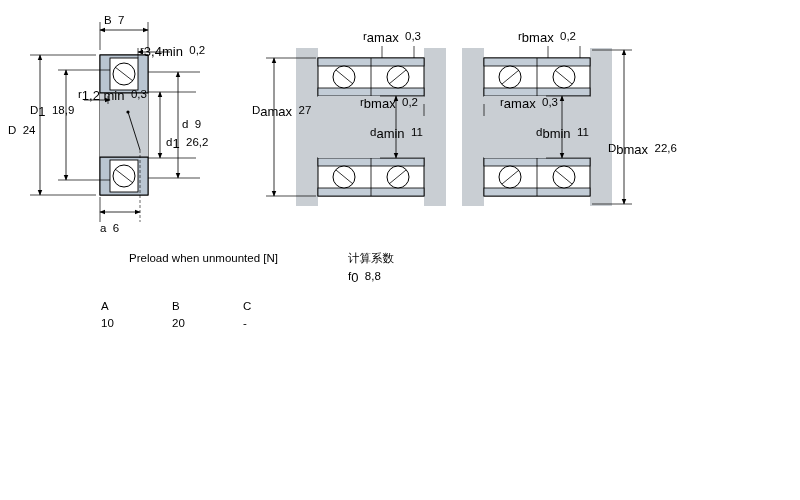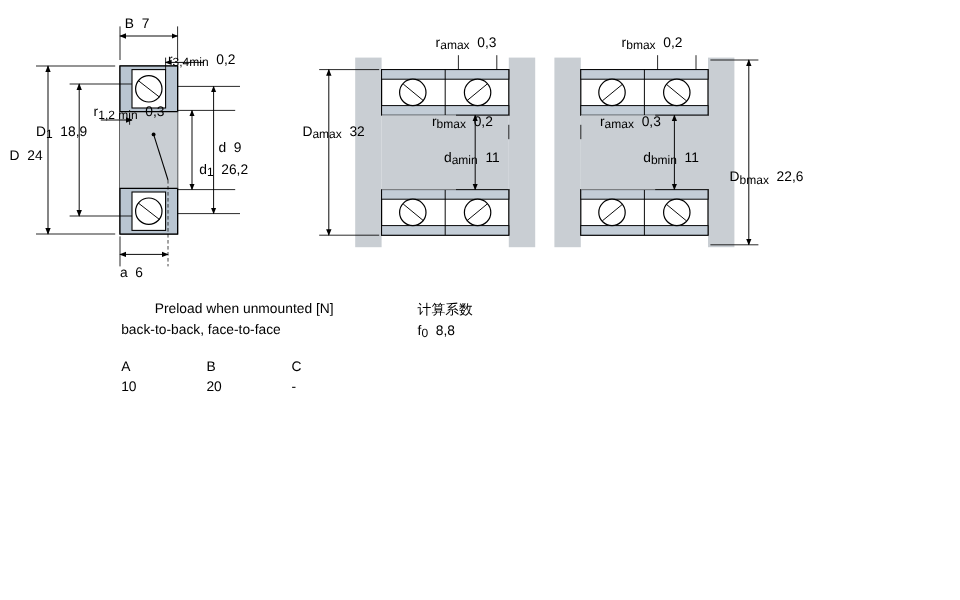--- a/index.html
+++ b/index.html
@@ -28,21 +28,21 @@
     height: 500px;
   }
   .lbl {
     position: absolute;
     font-size: 11.5px;
     line-height: 13px;
     white-space: nowrap;
     color: #000;
   }
   .lbl .sub {
-    font-size: 10px;
+    font-size: 13px;
     vertical-align: -2px;
   }
   .tbl {
     position: absolute;
     font-size: 11.5px;
   }
   .cjk {
     font-family: "DejaVu Sans", sans-serif;
   }
 </style>
@@ -204,34 +204,33 @@
   <div class="lbl" style="left:182px; top:118px;"><span>d</span>&nbsp;&nbsp;<span>9</span></div>
 
   <div class="lbl" style="left:166px; top:136px;"><span>d</span><span class="sub">1</span>&nbsp;&nbsp;<span>26,2</span></div>
 
   <div class="lbl" style="left:100px; top:222px;"><span>a</span>&nbsp;&nbsp;<span>6</span></div>
 
   <div class="lbl" style="left:363px; top:30px;"><span>r</span><span class="sub">amax</span>&nbsp;&nbsp;<span>0,3</span></div>
 
   <div class="lbl" style="left:518px; top:30px;"><span>r</span><span class="sub">bmax</span>&nbsp;&nbsp;<span>0,2</span></div>
 
-  <div class="lbl" style="left:252px; top:104px;"><span>D</span><span class="sub">amax</span>&nbsp;&nbsp;<span>32</span></div>
+  <div class="lbl" style="left:252px; top:104px;"><span>D</span><span class="sub">amax</span>&nbsp;&nbsp;<span>27</span></div>
 
   <div class="lbl" style="left:360px; top:96px;"><span>r</span><span class="sub">bmax</span>&nbsp;&nbsp;<span>0,2</span></div>
 
   <div class="lbl" style="left:370px; top:126px;"><span>d</span><span class="sub">amin</span>&nbsp;&nbsp;<span>11</span></div>
 
   <div class="lbl" style="left:500px; top:96px;"><span>r</span><span class="sub">amax</span>&nbsp;&nbsp;<span>0,3</span></div>
 
   <div class="lbl" style="left:608px; top:104px;margin-top:38px;"><span>D</span><span class="sub">bmax</span>&nbsp;&nbsp;<span>22,6</span></div>
 
   <div class="lbl" style="left:536px; top:126px;"><span>d</span><span class="sub">bmin</span>&nbsp;&nbsp;<span>11</span></div>
 
   <div class="lbl" style="left:101px; top:252px;padding-left:28px;">Preload when unmounted [N]</div>
-  <div class="lbl" style="left:101px; top:269px;">back-to-back, face-to-face</div>
 
   <div class="tbl" style="left:101px; top:300px;">A</div>
   <div class="tbl" style="left:172px; top:300px;">B</div>
   <div class="tbl" style="left:243px; top:300px;">C</div>
 
   <div class="tbl" style="left:101px; top:317px;">10</div>
   <div class="tbl" style="left:172px; top:317px;">20</div>
   <div class="tbl" style="left:243px; top:317px;">-</div>
 
   <div class="lbl cjk" style="left:348px; top:252px;text-align:center;">计算系数</div>

